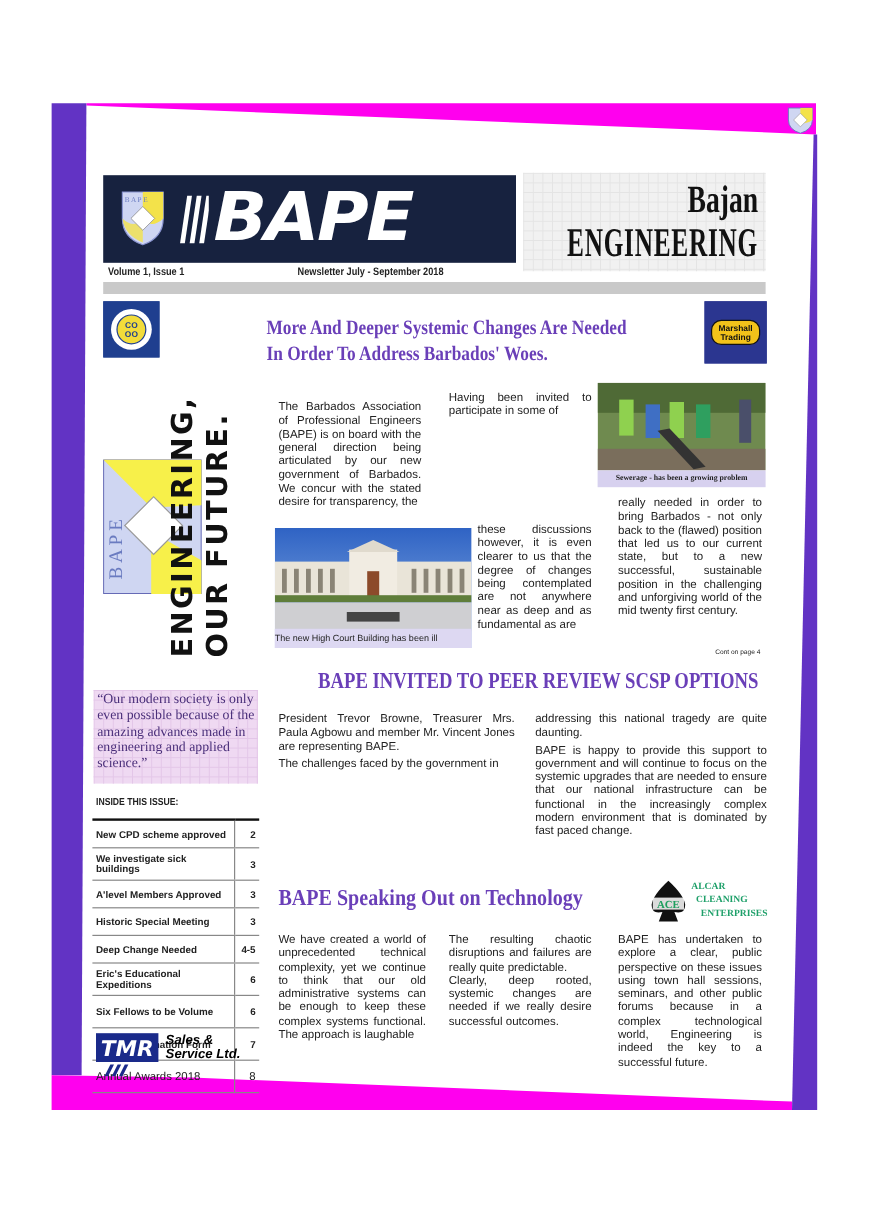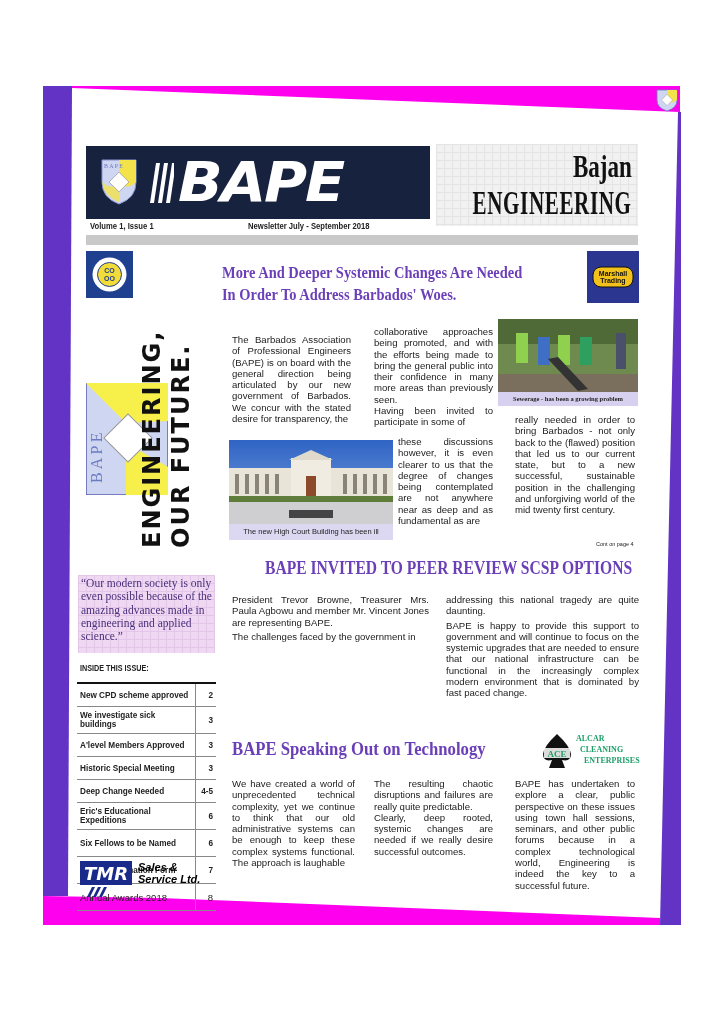--- a/index.html
+++ b/index.html
@@ -36,21 +36,21 @@
   .vert-logo { left:86px; top:383px; width:82px; height:112px; }
   .vert-text { left:138px; top:548px; transform:rotate(-90deg); transform-origin:left top; font-weight:bold;
                font-family:"DejaVu Sans", sans-serif; font-size:24px; line-height:29px; letter-spacing:2px; color:#111; white-space:nowrap; }
   
   .body { font-size:9.6px; line-height:11.3px; text-align:justify; color:#222; }
   .col1 { left:232px; top:324px; width:119px;margin-top:10px; }
   .col2 { left:374px; top:326px; width:119px; }
   .col2b { left:398px; top:436px; width:95px; }
   .col3b { left:515px; top:414px; width:120px; }
   .photo-court { left:229px; top:440px; width:164px; height:100px; }
-  .cap-court { left:229px; top:524px; width:164px; height:16px; background:#ddd8f2; font-size:7.5px; text-align:center; line-height:16px; }
+  .cap-court { left:229px; top:524px; width:164px; height:16px; background:#ddd8f2; font-size:7.5px; line-height:16px; }
   .photo-sewer { left:498px; top:319px; width:140px; height:73px; }
   .cap-sewer { left:498px; top:392px; width:140px; height:14px; background:#d7d1ef; font-size:6.5px; text-align:center; line-height:14px;
                font-family:"Liberation Serif", serif; font-weight:bold; }
   .cont { left:596px; top:541px; font-size:5.5px; }
   .h2 { left:265px; top:557px; font-size:19px; line-height:22px; transform:scaleX(0.82); transform-origin:left; white-space:nowrap; }
   .s2c1 { left:232px; top:594px; width:197px; }
   .s2c2 { left:446px; top:594px; width:193px; }
   .s2 p { margin:0 0 3px 0; }
   
   .quote { left:78px; top:575px; width:137px; height:78px;
@@ -134,21 +134,20 @@
   <rect x="25" y="38" width="34" height="34" transform="rotate(45 42 55)" fill="#fff" stroke="#999" stroke-width="1"></rect>
   <text x="16" y="100" font-size="16" fill="#6a7bc0" font-family="Liberation Serif, serif" transform="rotate(-90 16 100)">B A P E</text>
 </svg>
 <div class="abs vert-text">
   <div>ENGINEERING,</div>
   <div>OUR FUTURE.</div>
 </div>
 
 <div class="abs body col1">The Barbados Association of Professional Engineers (BAPE) is on board with the general direction being articulated by our new government of Barbados. We concur with the stated desire for transparency, the</div>
 <div class="abs body col2">
-  <div>collaborative approaches being promoted, and with the efforts being made to bring the general public into their confidence in many more areas than previously seen.</div>
   <div>Having been invited to participate in some of</div>
 </div>
 <div class="abs body col2b">these discussions however, it is even clearer to us that the degree of changes being contemplated are not anywhere near as deep and as fundamental as are</div>
 
 <svg class="abs photo-court" viewBox="0 0 164 100">
   <defs>
       <linearGradient id="sky" x1="0" y1="0" x2="0" y2="1">
         <stop offset="0" stop-color="#2f63c4"></stop>
         <stop offset="1" stop-color="#8fb4e6"></stop>
       </linearGradient>
@@ -223,21 +222,21 @@
       </tr>
   <tr>
         <td>Deep Change Needed</td>
         <td class="pg">4-5</td>
       </tr>
   <tr class="tall">
         <td>Eric's Educational Expeditions</td>
         <td class="pg">6</td>
       </tr>
   <tr class="tall">
-        <td>Six Fellows to be Named</td>
+        <td>Six Fellows to be Volume</td>
         <td class="pg">6</td>
       </tr>
   <tr class="tall">
         <td>Fellow Nomination Form</td>
         <td class="pg">7</td>
       </tr>
   <tr class="tall last">
         <td>Annual Awards 2018</td>
         <td class="pg">8</td>
       </tr>

